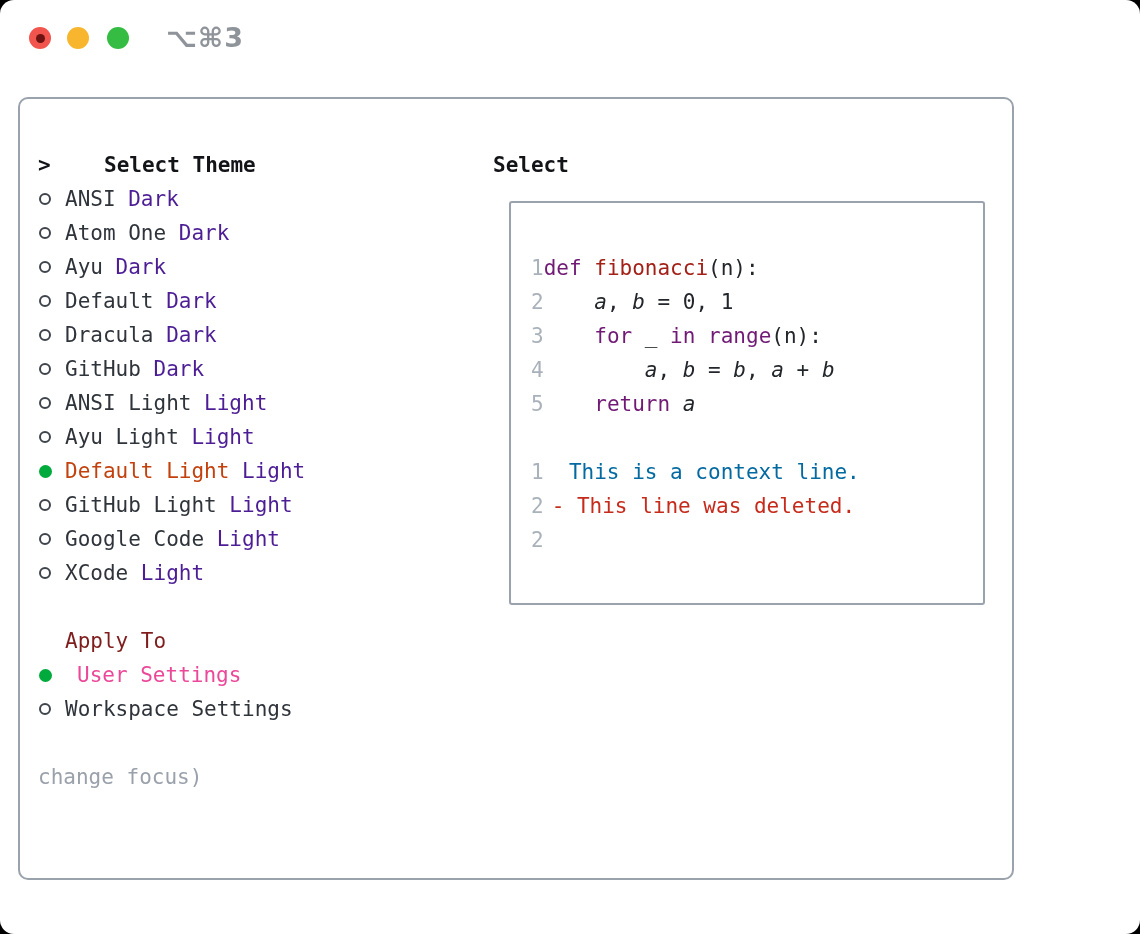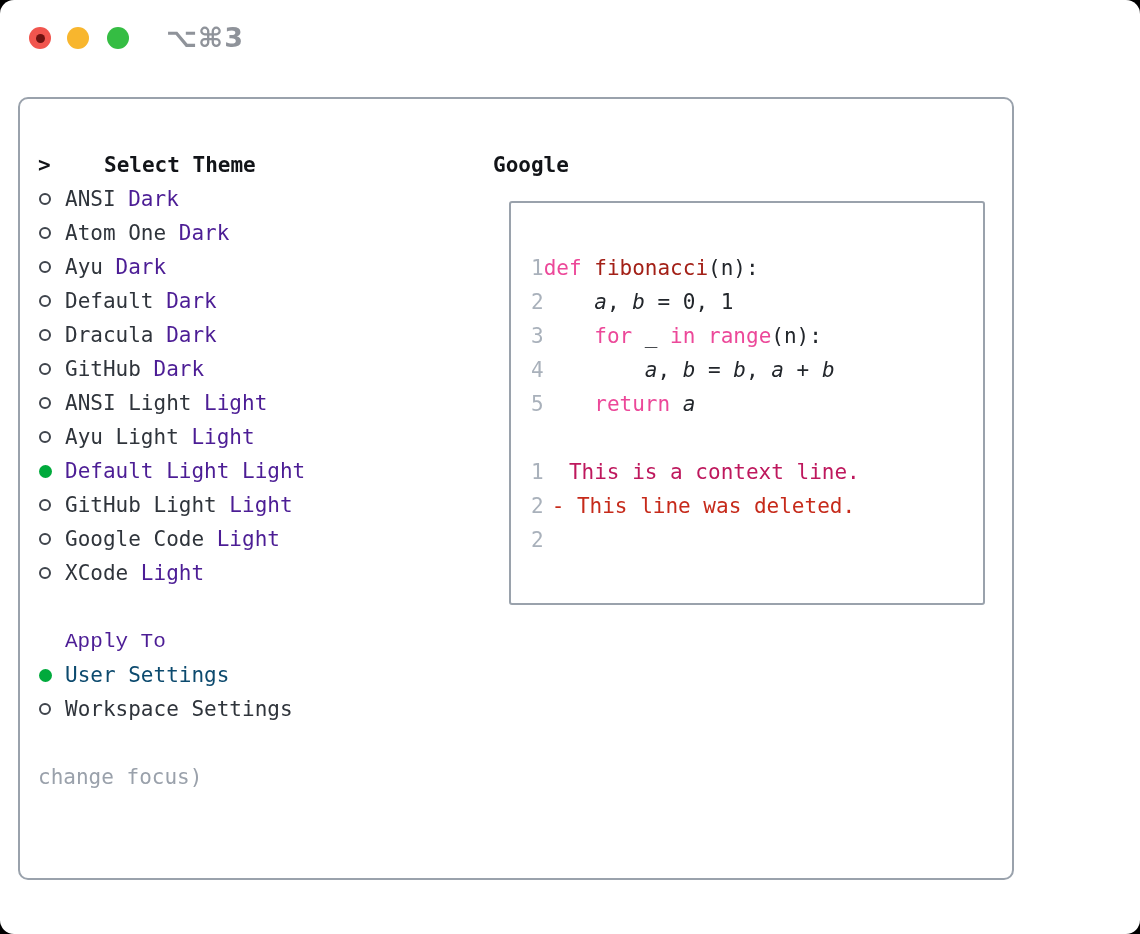--- a/index.html
+++ b/index.html
@@ -25,42 +25,42 @@
   .left-col{position:absolute;left:38px;top:148px;width:440px;}
   .row{height:34px;display:flex;align-items:center;white-space:pre;
        font-size:21px;color:#2f343b;}
   .mk{width:27px;display:flex;align-items:center;flex:none;}
   .caret{font-weight:bold;color:#121418;}
   .hdr{font-weight:bold;color:#121418;margin-left:39px;}
   .circle{width:12px;height:12px;border:2px solid #3f444c;border-radius:50%;
           box-sizing:border-box;margin-left:1px;}
   .circle.sel{width:13px;height:13px;border:none;background:#00aa3c;}
   .tname{color:#2f343b;}
-  .tname.sel{color:#4c1d95;text-align:right;}
+  .tname.sel{color:#c2410c;text-align:right;}
   .variant{color:#4c1d95;}
   .opt-label{color:#2f343b;}
-  .opt-label.sel{color:#0c4a6e;}
-  .apply-hdr{color:#4c1d95;font-family:Liberation Mono, monospace;}
+  .opt-label.sel{color:#ec4899;margin-left:12px;}
+  .apply-hdr{color:#7f1d1d;}
   .spacer{height:34px;}
   .hint{color:#9aa1ab;}
 
   
   .preview-title{position:absolute;left:493px;top:148px;height:34px;display:flex;
                  align-items:center;font-size:21px;font-weight:bold;color:#121418;}
   .preview-box{position:absolute;left:509px;top:201px;width:476px;height:404px;
                border:2px solid #9aa2ac;border-radius:3px;box-sizing:border-box;
                padding:48px 0 0 20px;background:#fff;}
   .line{height:34px;display:flex;align-items:center;white-space:pre;font-size:21px;}
   .ln{color:#a9b1bb;}
-  .kw{color:#ec4899;}
+  .kw{color:#701a75;}
   .fn{color:#a32017;}
   .pl{color:#22262b;}
   .v{color:#22262b;font-style:italic;}
   .diff-block{margin-top:34px;}
-  .ctx{color:#be185d;text-align:center;}
+  .ctx{color:#0369a1;text-align:center;}
   .del{color:#c62a1a;margin-left:8px;}
   .add{color:#0fae2c;}
 </style>
 </head>
 <body>
 
 <div class="window">
 
   <div class="light red">
     <span class="dot"></span>
@@ -102,21 +102,21 @@
     <div id="apply-options">
         <div class="row"><span class="mk"><span class="circle sel"></span></span><span class="opt-label sel">User Settings</span></div>
         <div class="row"><span class="mk"><span class="circle"></span></span><span class="opt-label">Workspace Settings</span></div>
       </div>
 
     <div class="spacer"></div>
 
     <div class="row hint">change focus)</div>
   </div>
 
-  <div class="preview-title">Google</div>
+  <div class="preview-title">Select</div>
 
   <div class="preview-box">
     <div id="preview-code">
         <div class="line"><span class="ln">1</span> <span class="kw">def</span><span class="pl"> </span><span class="fn">fibonacci</span><span class="pl">(n):</span></div>
         <div class="line"><span class="ln">2</span> <span class="pl">    </span><span class="v">a</span><span class="pl">, </span><span class="v">b</span><span class="pl"> = 0, 1</span></div>
         <div class="line"><span class="ln">3</span> <span class="pl">    </span><span class="kw">for</span><span class="pl"> _ </span><span class="kw">in</span><span class="pl"> </span><span class="kw">range</span><span class="pl">(n):</span></div>
         <div class="line"><span class="ln">4</span> <span class="pl">        </span><span class="v">a</span><span class="pl">, </span><span class="v">b</span><span class="pl"> = </span><span class="v">b</span><span class="pl">, </span><span class="v">a</span><span class="pl"> + </span><span class="v">b</span></div>
         <div class="line"><span class="ln">5</span> <span class="pl">    </span><span class="kw">return</span><span class="pl"> </span><span class="v">a</span></div>
       </div>
     <div id="preview-diff" class="diff-block">

